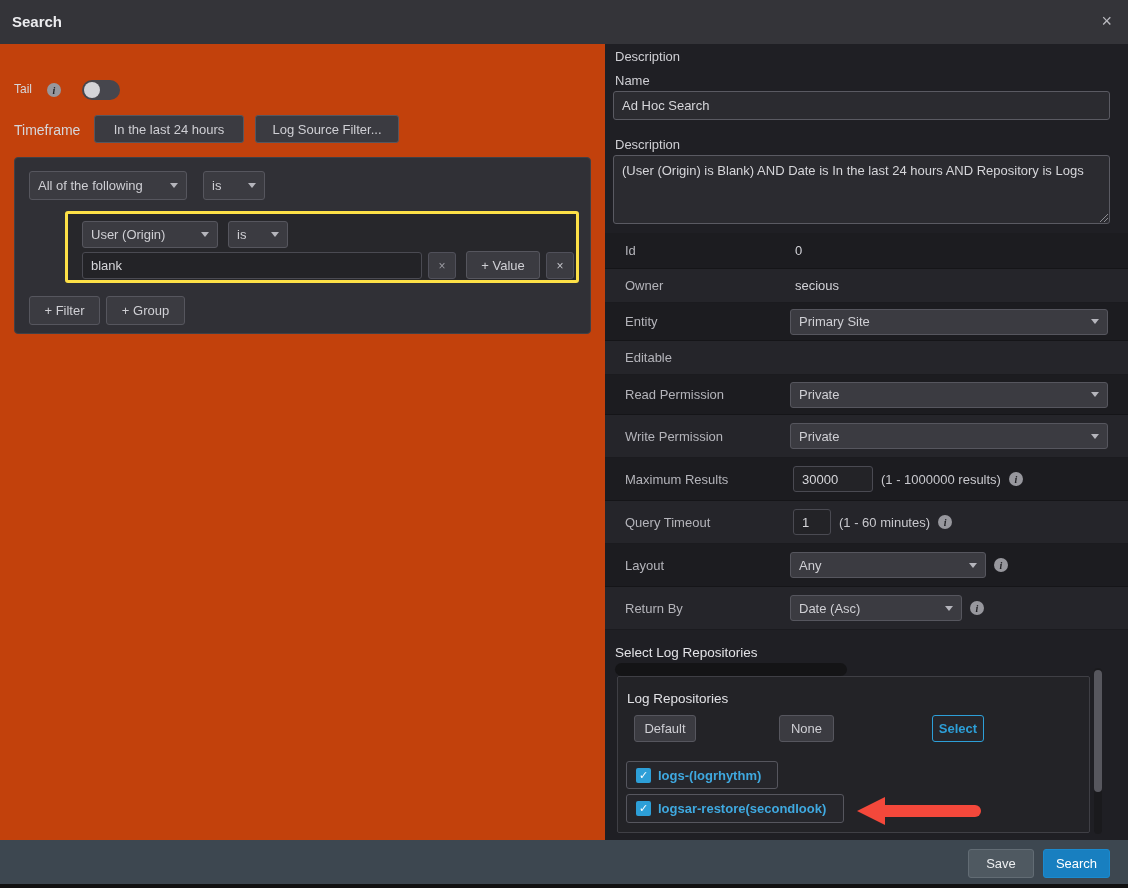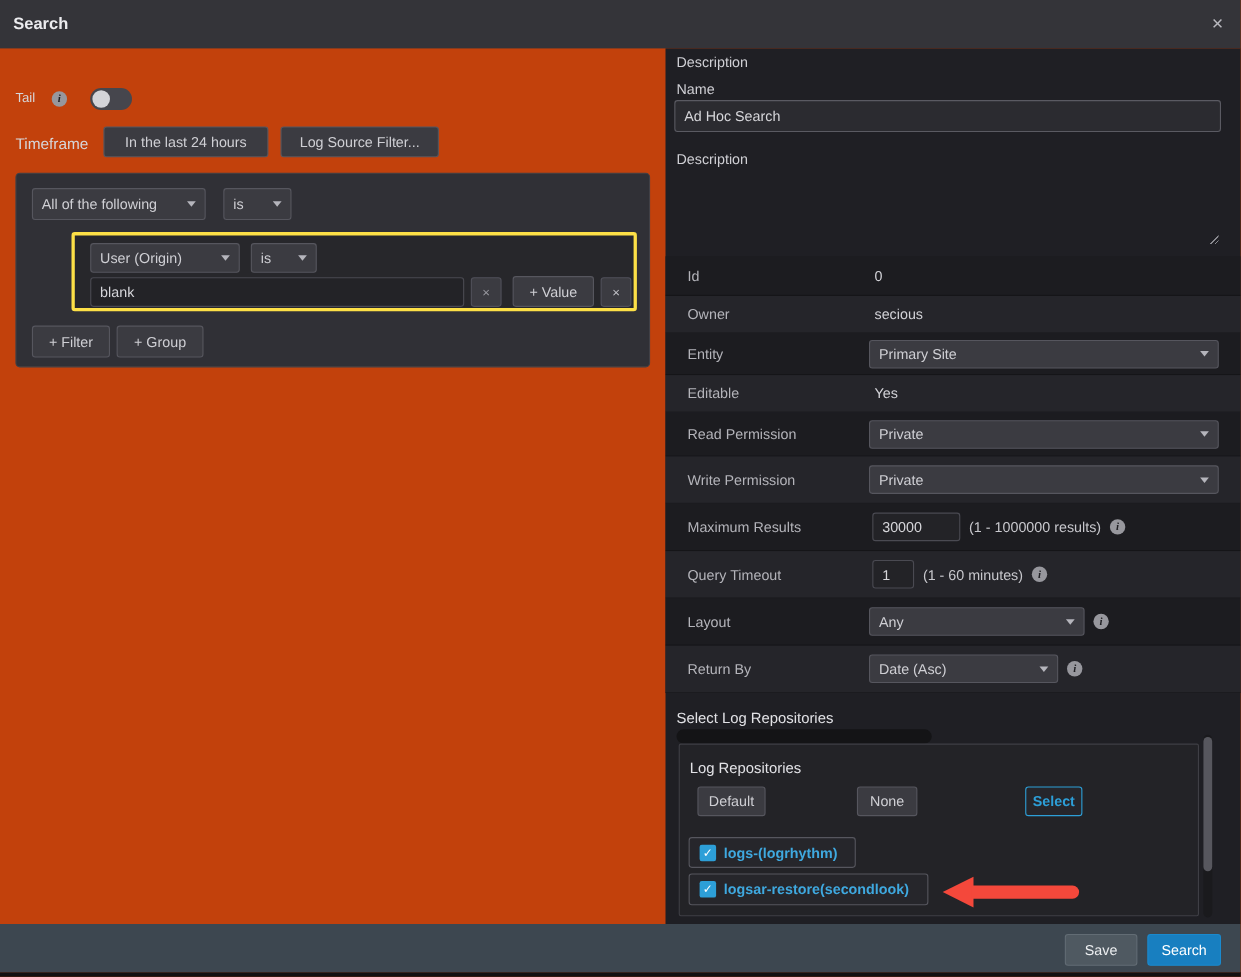--- a/index.html
+++ b/index.html
@@ -144,20 +144,21 @@
     </div>
     <div class="btn btn-addfilter">+ Filter</div>
     <div class="btn btn-addgroup">+ Group</div>
   </div>
 
   <div class="right-panel">
     <div class="rp-title">Description</div>
     <div class="name-label">Name</div>
     <input class="txt name-input" value="Ad Hoc Search" style="">
     <div class="desc-label">Description</div>
+    <textarea class="desc-area" style="">(User (Origin) is Blank) AND Date is In the last 24 hours AND Repository is Logs</textarea>
     <div class="resize-grip"></div>
 
     <div class="prows">
       <div class="prow" style="height:36px">
         <div class="plabel">Id</div>
         <div class="pcontent">
             <span class="pval">0</span>
           </div>
       </div>
       <div class="prow" style="height:34px">
@@ -170,23 +171,20 @@
         <div class="plabel">Entity</div>
         <div class="pcontent">
           <div class="dd w318">
             <span>Primary Site</span>
             <span class="caret"></span>
           </div>
         </div>
       </div>
       <div class="prow" style="height:34px">
         <div class="plabel">Editable</div>
-        <div class="pcontent">
-            <span class="pval">Yes</span>
-          </div>
       </div>
       <div class="prow" style="height:40px">
         <div class="plabel">Read Permission</div>
         <div class="pcontent">
           <div class="dd w318">
             <span>Private</span>
             <span class="caret"></span>
           </div>
         </div>
       </div>

